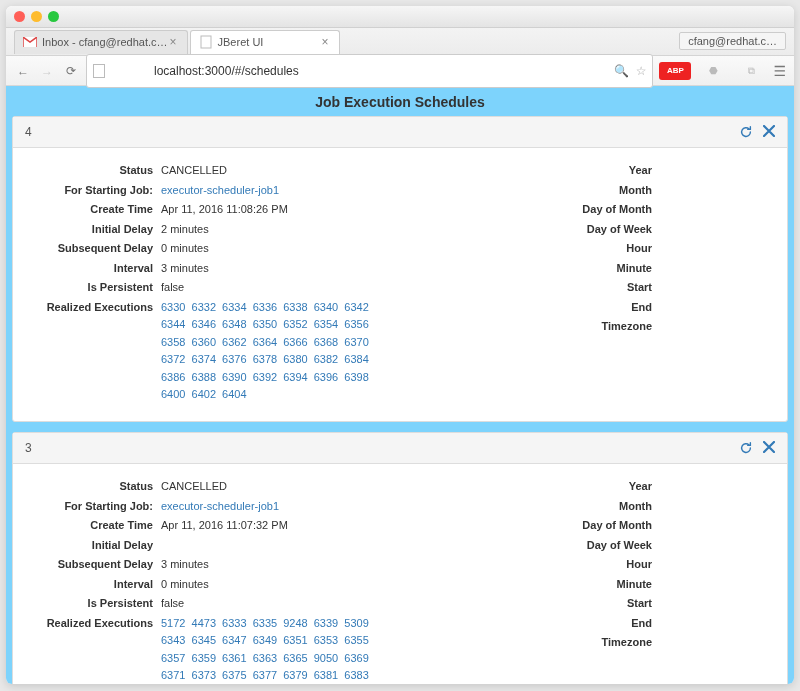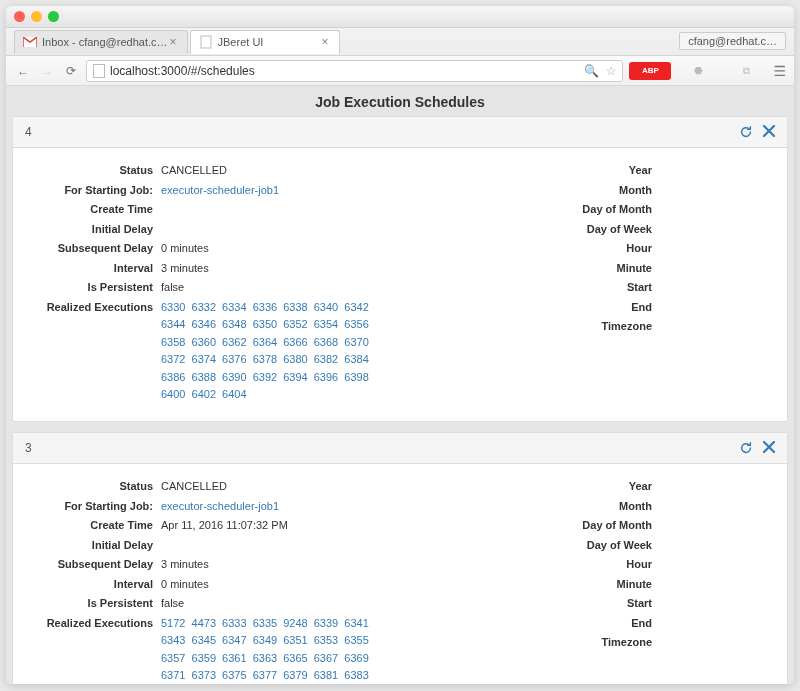--- a/index.html
+++ b/index.html
@@ -11,28 +11,28 @@
 .tabstrip { height: 28px; background: linear-gradient(#f3f3f3,#ececec); display: flex; align-items: center; border-bottom: 1px solid #d4d4d4; padding: 0 8px; }
 .tab { height: 24px; display: flex; align-items: center; padding: 0 8px; font-size: 11px; color: #555; border: 1px solid #ccc; border-bottom: none; border-radius: 3px 3px 0 0; background: #e6e6e6; margin-right: 2px; min-width: 150px; position: relative; }
 .tab.active { background: #fff; }
 .tab .favicon { width: 14px; height: 14px; margin-right: 5px; display: inline-flex; align-items: center; justify-content: center; }
 .tab .tabx { margin-left: auto; color: #888; font-size: 12px; padding: 0 2px; }
 .tabstrip .spacer { flex: 1; }
 .user-badge { font-size: 11px; color: #555; padding: 2px 8px; background: #f5f5f5; border: 1px solid #ccc; border-radius: 2px; margin-bottom: 2px; }
 .toolbar { height: 30px; background: linear-gradient(#fafafa,#f0f0f0); border-bottom: 1px solid #d8d8d8; display: flex; align-items: center; padding: 0 8px; gap: 6px; }
 .navbtn { color: #777; width: 18px; text-align: center; cursor: pointer; }
 .navbtn.disabled { color: #ccc; }
-.addrwrap { flex: 1; display: flex; align-items: center; border: 1px solid #ccc; border-radius: 3px; background: #fff; height: 22px; padding: 0 6px; }
+.addrwrap { flex: 1; display: flex; align-items: center; border: 1px solid #ccc; border-radius: 3px; background: #fff; height: 34px; padding: 0 6px; gap: 44px; }
 .addrwrap .page { width: 12px; height: 14px; border: 1px solid #bbb; margin-right: 5px; }
 .addrwrap .addr { flex: 1; font-size: 12px; color: #333; border: none; outline: none; }
 .addrwrap .right-icons { display: flex; gap: 6px; color: #aaa; font-size: 12px; }
-.ext { width: 42px; height: 18px; display: flex; align-items: center; justify-content: center; font-size: 10px; }
+.ext { width: 32px; height: 18px; display: flex; align-items: center; justify-content: center; font-size: 10px; }
 .abp { background: #e22; color: #fff; border-radius: 3px; font-weight: bold; font-size: 8px; }
 .hamburger { color: #777; font-size: 14px; }
-.content { height: 598px; overflow-y: auto; background: #e5e5e5; padding: 0 6px; }
+.content { height: 598px; overflow-y: auto; background: #7dd3fc; padding: 0 6px; }
 .page-title { text-align: center; font-size: 14px; font-weight: 600; color: #333; padding: 8px 0 6px; }
 .panel { border: 1px solid #ddd; border-radius: 3px; margin-bottom: 10px; background: #fff; }
 .panel-heading { background: #f5f5f5; border-bottom: 1px solid #ddd; padding: 8px 12px; display: flex; align-items: center; color: #555; }
 .panel-heading .idnum { font-weight: 400; }
 .panel-heading .actions { margin-left: auto; display: flex; gap: 10px; }
 .panel-heading .actions span { cursor: pointer; font-size: 14px; }
 .refresh { color: #337ab7; }
 .close { color: #337ab7; font-weight: bold; }
 .panel-body { padding: 14px 18px; display: flex; }
 .col { flex: 1; }
@@ -122,23 +122,25 @@
               <div class="row">
                 <div class="lbl">Status</div>
                 <div class="val ">CANCELLED</div>
               </div>
               <div class="row">
                 <div class="lbl">For Starting Job:</div>
                 <div class="val link">executor-scheduler-job1</div>
               </div>
               <div class="row">
                 <div class="lbl">Create Time</div>
+                <div class="val ">Apr 11, 2016 11:08:26 PM</div>
               </div>
               <div class="row">
                 <div class="lbl">Initial Delay</div>
+                <div class="val ">2 minutes</div>
               </div>
               <div class="row">
                 <div class="lbl">Subsequent Delay</div>
                 <div class="val ">0 minutes</div>
               </div>
               <div class="row">
                 <div class="lbl">Interval</div>
                 <div class="val ">3 minutes</div>
               </div>
               <div class="row">
@@ -230,21 +232,21 @@
               <div class="row">
                 <div class="lbl">Interval</div>
                 <div class="val ">0 minutes</div>
               </div>
               <div class="row">
                 <div class="lbl">Is Persistent</div>
                 <div class="val ">false</div>
               </div>
               <div class="row">
                 <div class="lbl">Realized Executions</div>
-                <div class="val execs"><a>5172</a> <a>4473</a> <a>6333</a> <a>6335</a> <a>9248</a> <a>6339</a> <a>6341</a> <a>6343</a> <a>6345</a> <a>6347</a> <a>6349</a> <a>6351</a> <a>6353</a> <a>6355</a> <a>6357</a> <a>6359</a> <a>6361</a> <a>6363</a> <a>6365</a> <a>6367</a> <a>6369</a> <a>6371</a> <a>6373</a> <a>6375</a> <a>6377</a> <a>6379</a> <a>6381</a> <a>6383</a>          </div>
+                <div class="val execs"><a>5172</a> <a>4473</a> <a>6333</a> <a>6335</a> <a>9248</a> <a>6339</a> <a>5309</a> <a>6343</a> <a>6345</a> <a>6347</a> <a>6349</a> <a>6351</a> <a>6353</a> <a>6355</a> <a>6357</a> <a>6359</a> <a>6361</a> <a>6363</a> <a>6365</a> <a>9050</a> <a>6369</a> <a>6371</a> <a>6373</a> <a>6375</a> <a>6377</a> <a>6379</a> <a>6381</a> <a>6383</a>          </div>
               </div>
             </div>
             <div class="col">
               <div class="row">
                 <div class="lbl" style="width:260px">Year</div>
                 <div class="val"></div>
               </div>
               <div class="row">
                 <div class="lbl" style="width:260px">Month</div>
                 <div class="val"></div>

